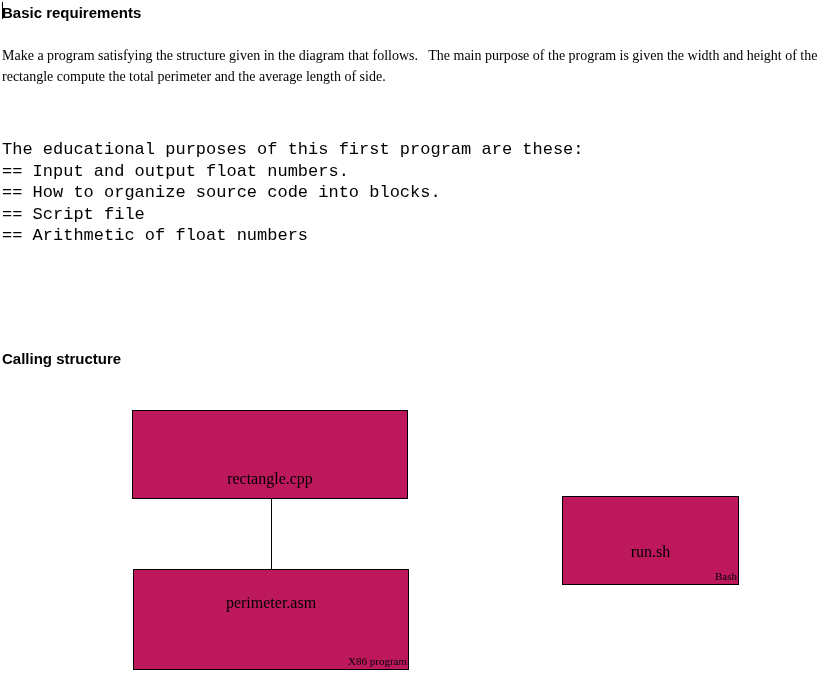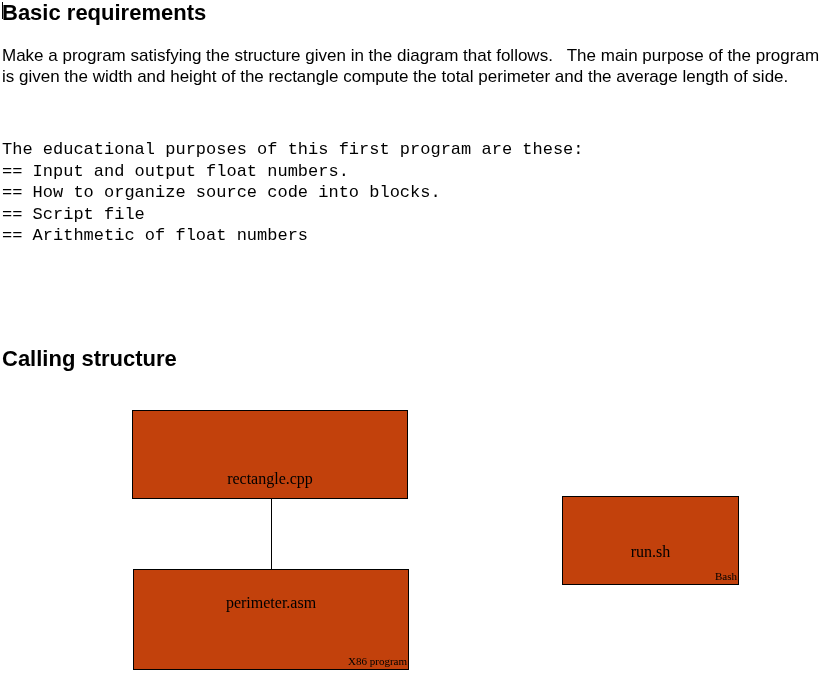--- a/index.html
+++ b/index.html
@@ -26,34 +26,34 @@
   .caret {
     position: absolute;
     left: 2px;
     top: 2px;
     width: 1px;
     height: 17px;
     background: #000;
   }
 
   h1.section-title {
-    font-size: 22px;
+    font-size: 15px;
     font-weight: bold;
     margin: 0;
     padding: 0;
     line-height: 21px;
     font-family: "Liberation Sans", sans-serif;
   }
 
   .para {
-    font-size: 17px;
+    font-size: 14px;
     line-height: 21.5px;
     margin: 0;
     padding: 0;
-    font-family: Liberation Sans, sans-serif;
+    font-family: Liberation Serif, serif;
     white-space: pre-wrap;
   }
 
   .blank-line {
     height: 21.5px;
   }
 
   .list-line {
     font-size: 17px;
     line-height: 21.5px;
@@ -70,21 +70,21 @@
     position: absolute;
     left: 0;
     top: 0;
     width: 832px;
     height: 680px;
   }
 
   .node {
     position: absolute;
     border: 1px solid #000000;
-    background: #c2410c;
+    background: #be185d;
     box-sizing: border-box;
   }
 
   .node-title {
     position: absolute;
     left: 0;
     right: 0;
     text-align: center;
     font-family: "Liberation Serif", serif;
     font-size: 16px;

